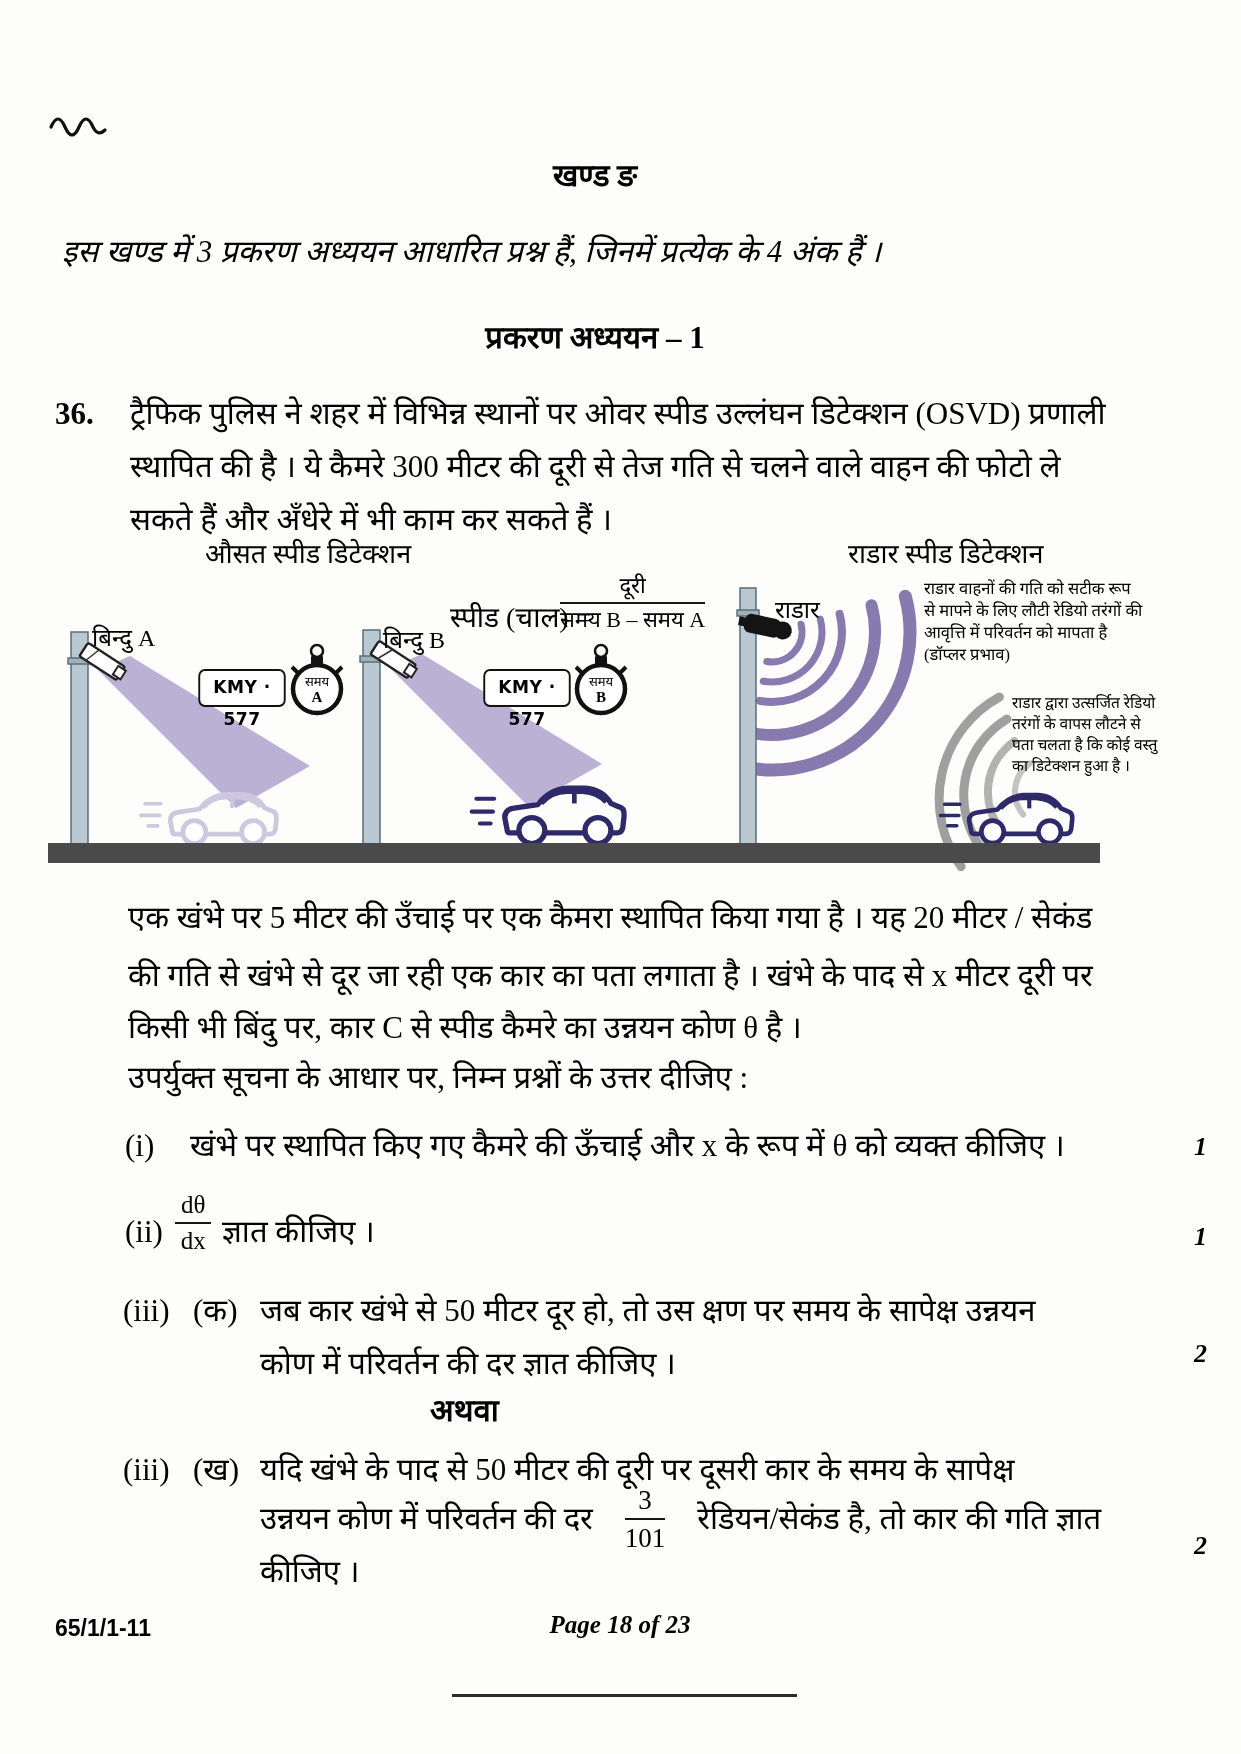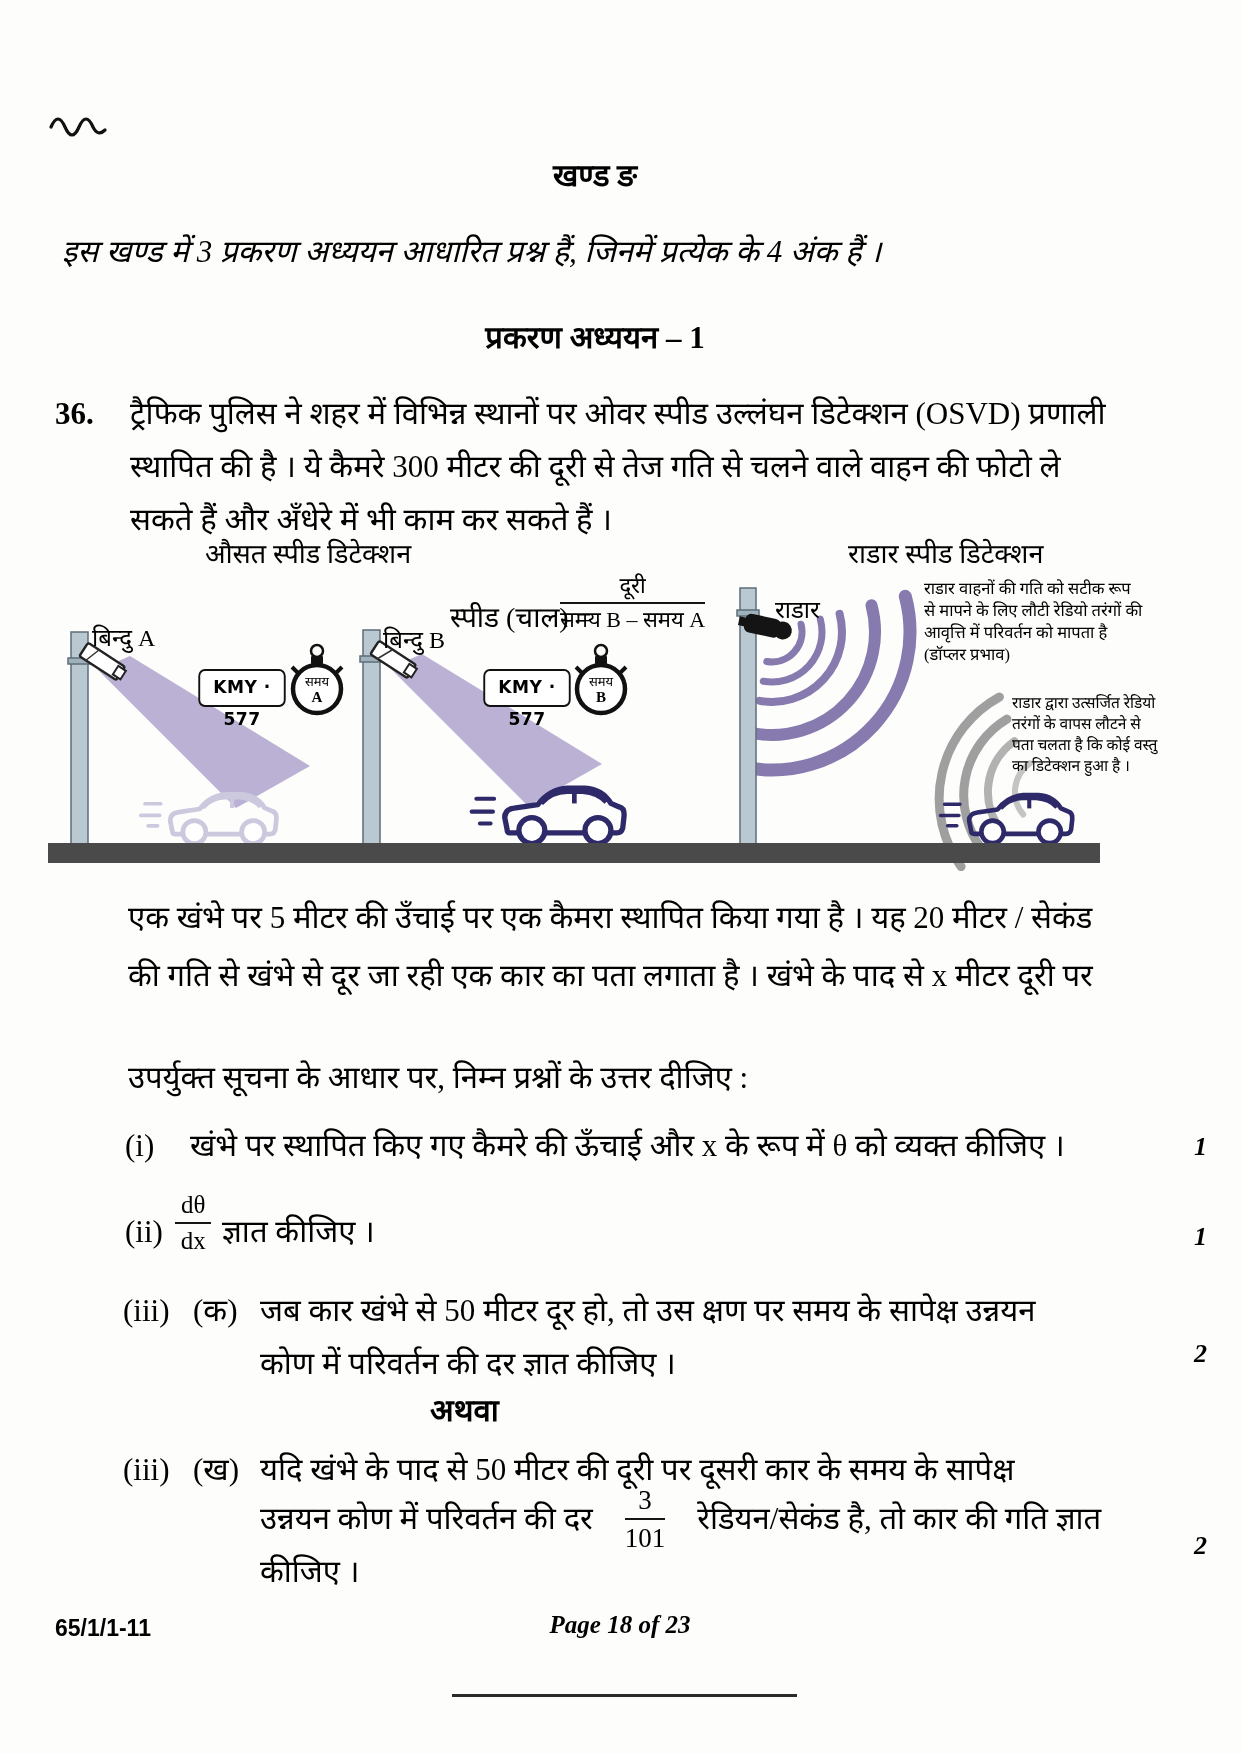--- a/index.html
+++ b/index.html
@@ -158,20 +158,21 @@
   </div>
   <div class="abs" style="left:1012px;top:692px;">
     <div class="note2">राडार द्वारा उत्सर्जित रेडियो</div>
     <div class="note2">तरंगों के वापस लौटने से</div>
     <div class="note2">पता चलता है कि कोई वस्तु</div>
     <div class="note2">का डिटेक्शन हुआ है ।</div>
   </div>
 
   <div class="abs dev" style="left:128px;top:898px;">एक खंभे पर 5 मीटर की उँचाई पर एक कैमरा स्थापित किया गया है । यह 20 मीटर / सेकंड</div>
   <div class="abs dev" style="left:128px;top:956px;">की गति से खंभे से दूर जा रही एक कार का पता लगाता है । खंभे के पाद से x मीटर दूरी पर</div>
+  <div class="abs dev" style="left:128px;top:1008px;">किसी भी बिंदु पर, कार C से स्पीड कैमरे का उन्नयन कोण θ है ।</div>
   <div class="abs dev" style="left:128px;top:1058px;">उपर्युक्त सूचना के आधार पर, निम्न प्रश्नों के उत्तर दीजिए :</div>
 
   <div class="abs dev" style="left:125px;top:1126px;">(i)</div>
   <div class="abs dev" style="left:190px;top:1126px;">खंभे पर स्थापित किए गए कैमरे की ऊँचाई और x के रूप में θ को व्यक्त कीजिए ।</div>
   <div class="abs mark" style="top:1132px;">1</div>
 
   <div class="abs dev" style="left:125px;top:1212px;">(ii)</div>
   <div class="abs frac dfrac" style="left:168px;top:1190px;margin-left:7px;">
     <div class="num">dθ</div>
     <div class="den">dx</div>

